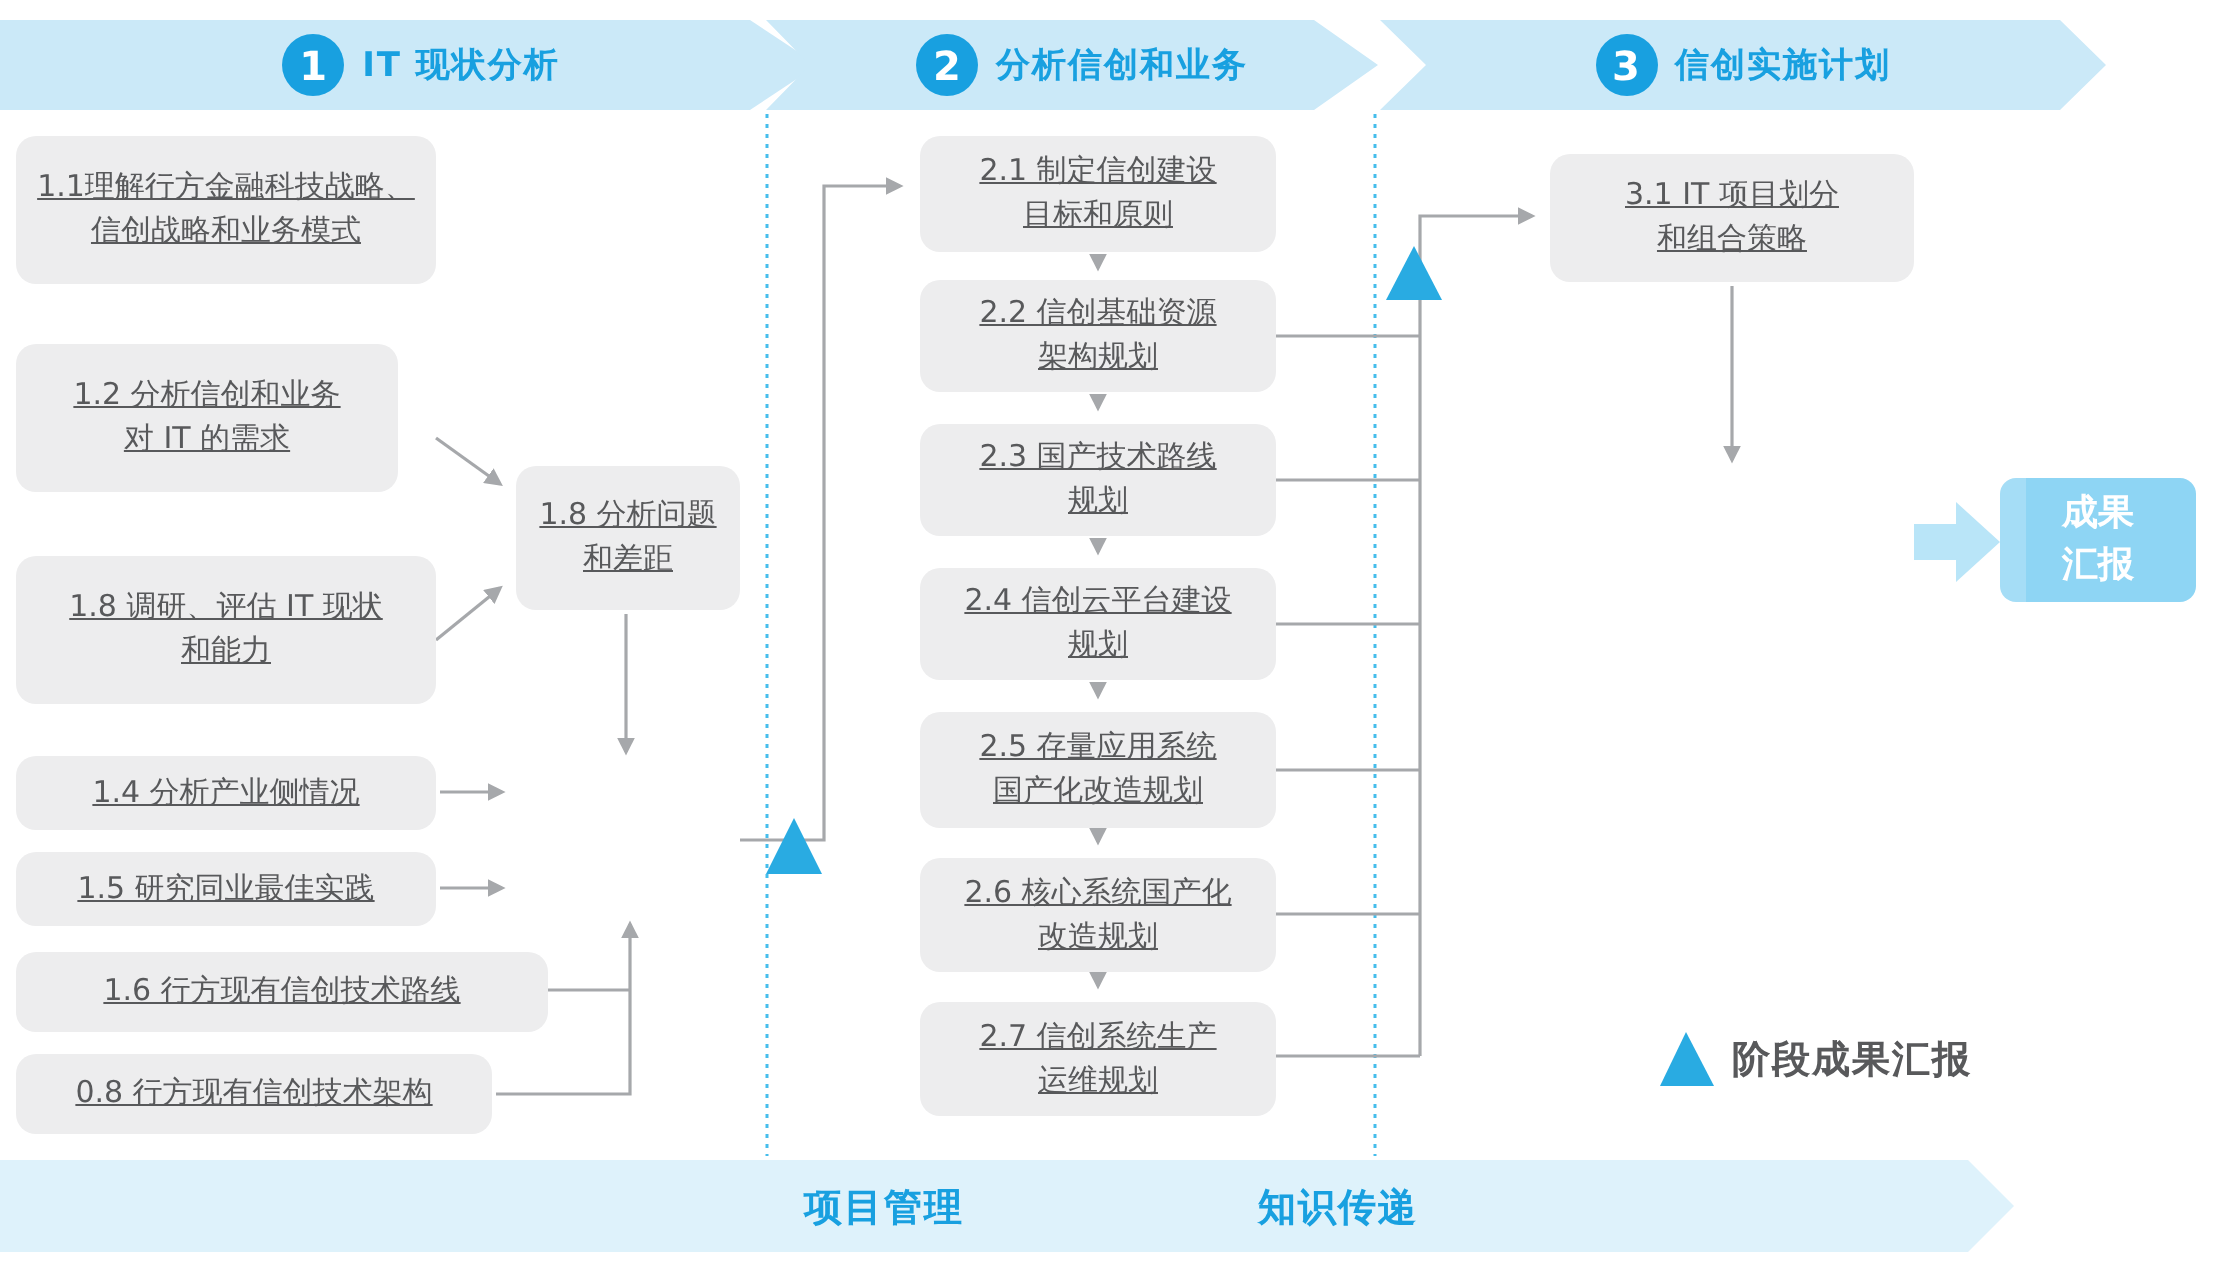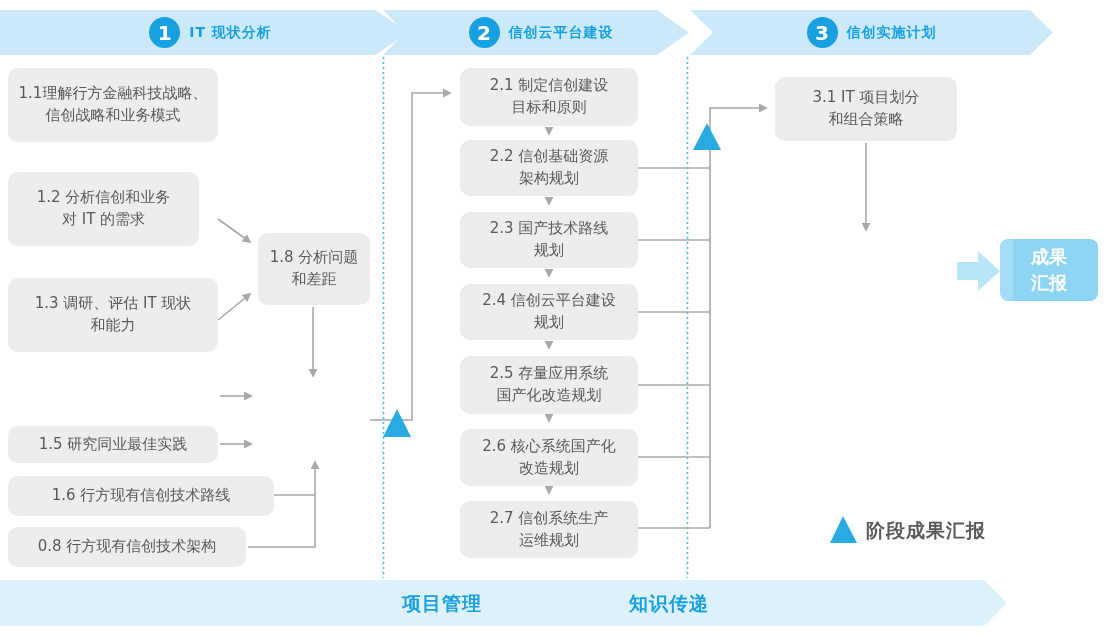--- a/index.html
+++ b/index.html
@@ -12,26 +12,26 @@
     position:absolute;top:10px;height:45px;background:var(--band-bg);
     display:flex;align-items:center;justify-content:center;gap:9px;
   }
   .band1{left:0;width:397px;clip-path:polygon(0 0,375px 0,100% 50%,375px 100%,0 100%);padding-left:12px;}
   .band2{left:383px;width:296px;clip-path:polygon(0 0,274px 0,100% 50%,274px 100%,0 100%,22px 50%);padding-left:10px;}
   .band3{left:690px;width:363px;clip-path:polygon(0 0,340px 0,100% 50%,340px 100%,0 100%,23px 50%);}
   .num{
     width:31px;height:31px;border-radius:50%;background:var(--accent);color:#fff;
     display:flex;align-items:center;justify-content:center;font-size:20px;font-weight:bold;flex:0 0 auto;
   }
-  .band-title{color:var(--accent);font-size:14px;font-weight:bold;letter-spacing:1px;}
+  .band-title{color:var(--accent);font-size:17px;font-weight:bold;letter-spacing:1px;}
   
   .box{
     position:absolute;background:var(--box-bg);border-radius:10px;color:var(--box-text);
     font-size:15px;line-height:1.45;display:flex;align-items:center;justify-content:center;
-    text-align:center;white-space:pre-line;box-sizing:border-box;padding:2px 4px;z-index:2;
+    text-align:center;white-space:pre-line;box-sizing:border-box;padding:2px 4px;z-index:2;text-decoration:underline;
   }
   
   .wires{position:absolute;left:0;top:0;z-index:1;}
   
   .result{
     position:absolute;left:1000px;top:239px;width:98px;height:62px;border-radius:8px;
     background:linear-gradient(90deg,var(--result-stripe) 0 13px,var(--result-bg) 13px);
     color:#fff;font-size:18px;font-weight:bold;line-height:1.45;
     display:flex;align-items:center;justify-content:center;text-align:right;white-space:pre-line;z-index:2;
   }
@@ -101,33 +101,34 @@
     <polygon points="693,150 721,150 707,123" style="fill:var(--triangle)"></polygon>
     <polygon points="830,543 857,543 843,516" style="fill:var(--triangle)"></polygon>
   </svg>
 
   <div class="band band1">
     <span class="num">1</span>
     <span class="band-title">IT 现状分析</span>
   </div>
   <div class="band band2">
     <span class="num">2</span>
-    <span class="band-title">信创云平台建设</span>
+    <span class="band-title">分析信创和业务</span>
   </div>
   <div class="band band3">
     <span class="num">3</span>
     <span class="band-title">信创实施计划</span>
   </div>
 
   <div class="box" style="left:8px;top:68px;width:210px;height:74px">1.1理解行方金融科技战略、
 信创战略和业务模式</div>
   <div class="box" style="left:8px;top:172px;width:191px;height:74px">1.2 分析信创和业务
 对 IT 的需求</div>
-  <div class="box" style="left:8px;top:278px;width:210px;height:74px">1.3 调研、评估 IT 现状
+  <div class="box" style="left:8px;top:278px;width:210px;height:74px">1.8 调研、评估 IT 现状
 和能力</div>
+  <div class="box" style="left:8px;top:378px;width:210px;height:37px">1.4 分析产业侧情况</div>
   <div class="box" style="left:8px;top:426px;width:210px;height:37px">1.5 研究同业最佳实践</div>
   <div class="box" style="left:8px;top:476px;width:266px;height:40px">1.6 行方现有信创技术路线</div>
   <div class="box" style="left:8px;top:527px;width:238px;height:40px">0.8 行方现有信创技术架构</div>
   <div class="box" style="left:258px;top:233px;width:112px;height:72px">1.8 分析问题
 和差距</div>
 
   <div class="box" style="left:460px;top:68px;width:178px;height:58px">2.1 制定信创建设
 目标和原则</div>
   <div class="box" style="left:460px;top:140px;width:178px;height:56px">2.2 信创基础资源
 架构规划</div>

